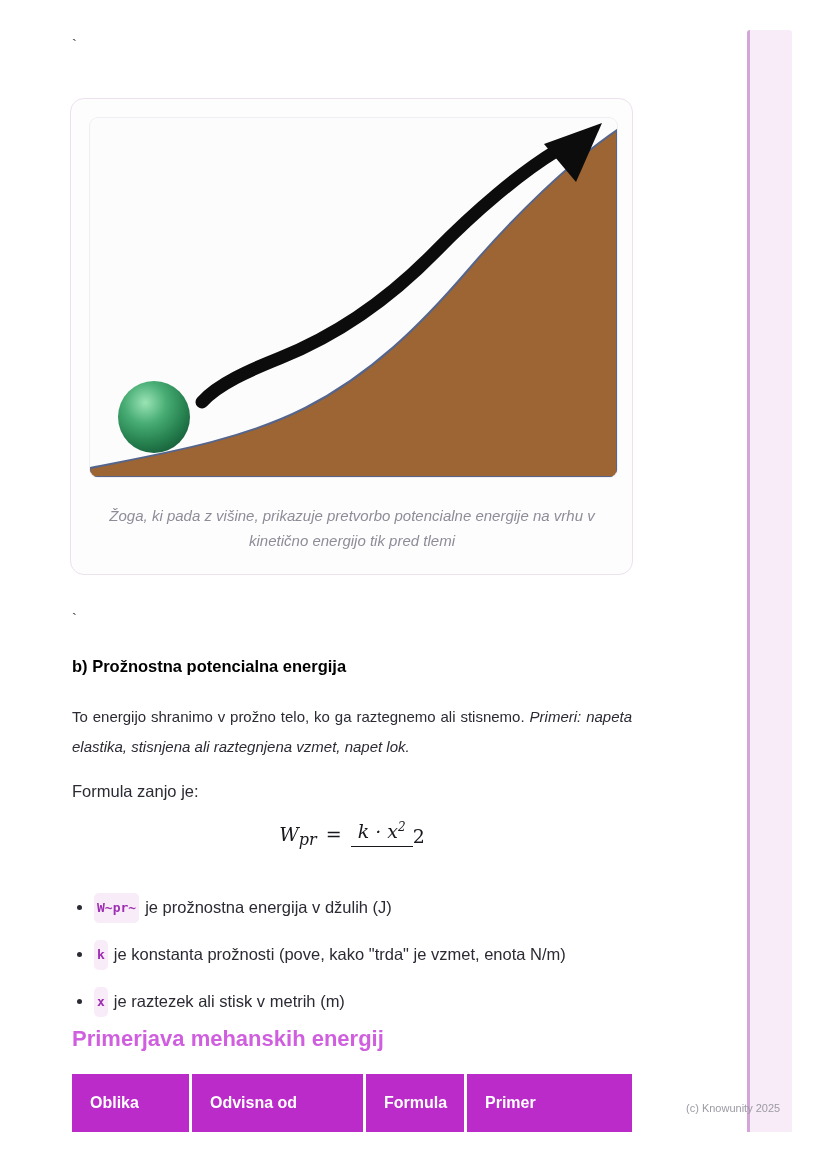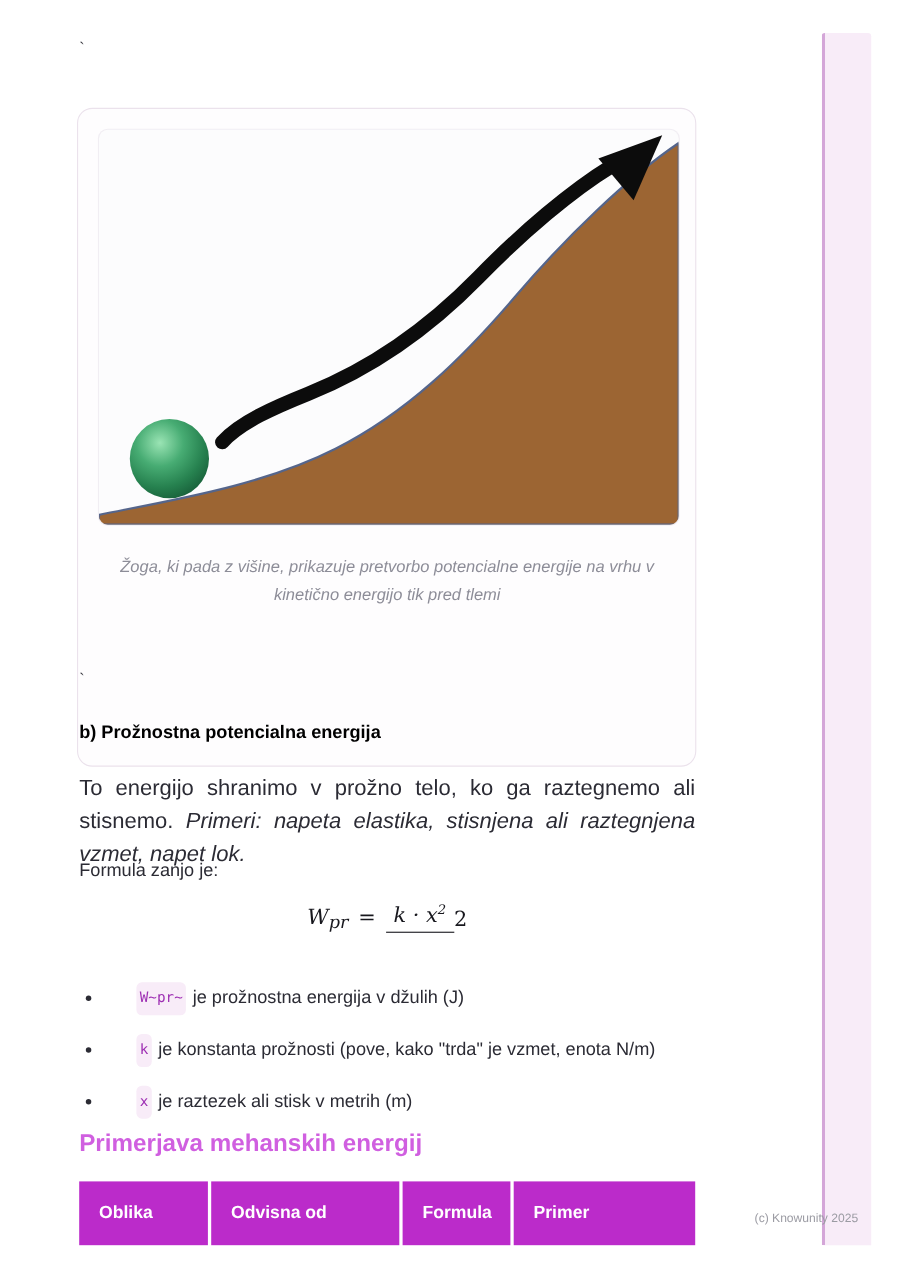--- a/index.html
+++ b/index.html
@@ -4,55 +4,55 @@
 <style>
   html,body{margin:0;padding:0;background:#ffffff;}
   #page{position:relative;width:828px;height:1171px;background:#ffffff;overflow:hidden;
         font-family:"Liberation Sans", sans-serif;color:#2b2b34;}
 
   .tick{position:absolute;font-size:15px;color:#3a3a42;}
   #tick-top{left:72px;top:36px;}
   #tick-mid{left:72px;top:610px;}
 
   
-  .figure-card{position:absolute;left:70px;top:98px;width:563px;height:599px;
+  .figure-card{position:absolute;left:70px;top:98px;width:563px;height:477px;
                background:#fefdfe;border:1px solid #ebe2ec;border-radius:14px;box-sizing:border-box;}
   .figure-illustration{position:absolute;left:19px;top:19px;width:527px;height:359px;
                background:#fcfcfd;border-radius:8px;overflow:hidden;box-shadow:0 0 0 1px #f1eef3;}
   .figure-illustration svg{display:block;width:100%;height:100%;}
   .figure-caption{position:absolute;left:31px;top:404px;width:500px;text-align:center;
                font-style:italic;font-size:15px;line-height:25px;color:#8d8d98;}
 
   
   .subheading{position:absolute;left:72px;top:657px;width:560px;
               font-size:16.5px;font-weight:700;color:#000000;}
   .paragraph{position:absolute;left:72px;top:702px;width:560px;
-             font-size:20px;line-height:30px;text-align:justify;}
+             font-size:15px;line-height:30px;text-align:justify;}
   .paragraph .it{font-style:italic;}
   .formula-lead{position:absolute;left:72px;top:782px;width:560px;font-size:16.5px;}
 
   
   .formula{position:absolute;left:72px;top:820px;width:560px;display:flex;
            justify-content:center;align-items:center;font-family:"DejaVu Serif", serif;
            font-size:19px;color:#17171d;}
   .f-it{font-style:italic;}
   .f-sub{font-style:italic;font-size:16px;position:relative;top:4px;}
   .f-eq{margin:0 9px;}
   .f-frac{display:inline-flex;flex-direction:row;align-items:center;}
   .f-num{padding:0 7px 4px;border-bottom:1.4px solid #17171d;}
   .f-num sup{font-size:12px;font-style:italic;}
   .f-den{padding-top:4px;}
 
   
   .bullets{position:absolute;left:72px;top:894px;width:560px;margin:0;padding:0 0 0 22px;
            list-style:disc;}
   .bullets li{margin-bottom:17px;font-size:16.5px;line-height:25px;color:#2b2b34;}
   .code-token{display:inline-block;font-family:"DejaVu Sans Mono", monospace;
-              font-weight:400;font-size:13px;color:#9e2fb3;background:#f8ecf8;
-              border-radius:5px;padding:2px 3px 3px;margin-right:6px;position:relative;top:-1px;margin-left:30px;}
+              font-weight:700;font-size:13px;color:#9e2fb3;background:#f8ecf8;
+              border-radius:5px;padding:2px 3px 3px;margin-right:6px;position:relative;top:-1px;}
 
   
   .comparison-heading{position:absolute;left:72px;top:1026px;width:560px;
               font-size:22px;font-weight:700;color:#d05fe0;}
   .comparison-table{position:absolute;left:72px;top:1074px;width:560px;height:58px;
               display:flex;gap:3px;}
   .th-cell{background:#bb2bca;color:#ffffff;font-weight:700;font-size:16px;
            display:flex;align-items:center;padding-left:18px;box-sizing:border-box;height:58px;}
   .th-oblika{width:117px;}
   .th-odvisna{width:171px;}

